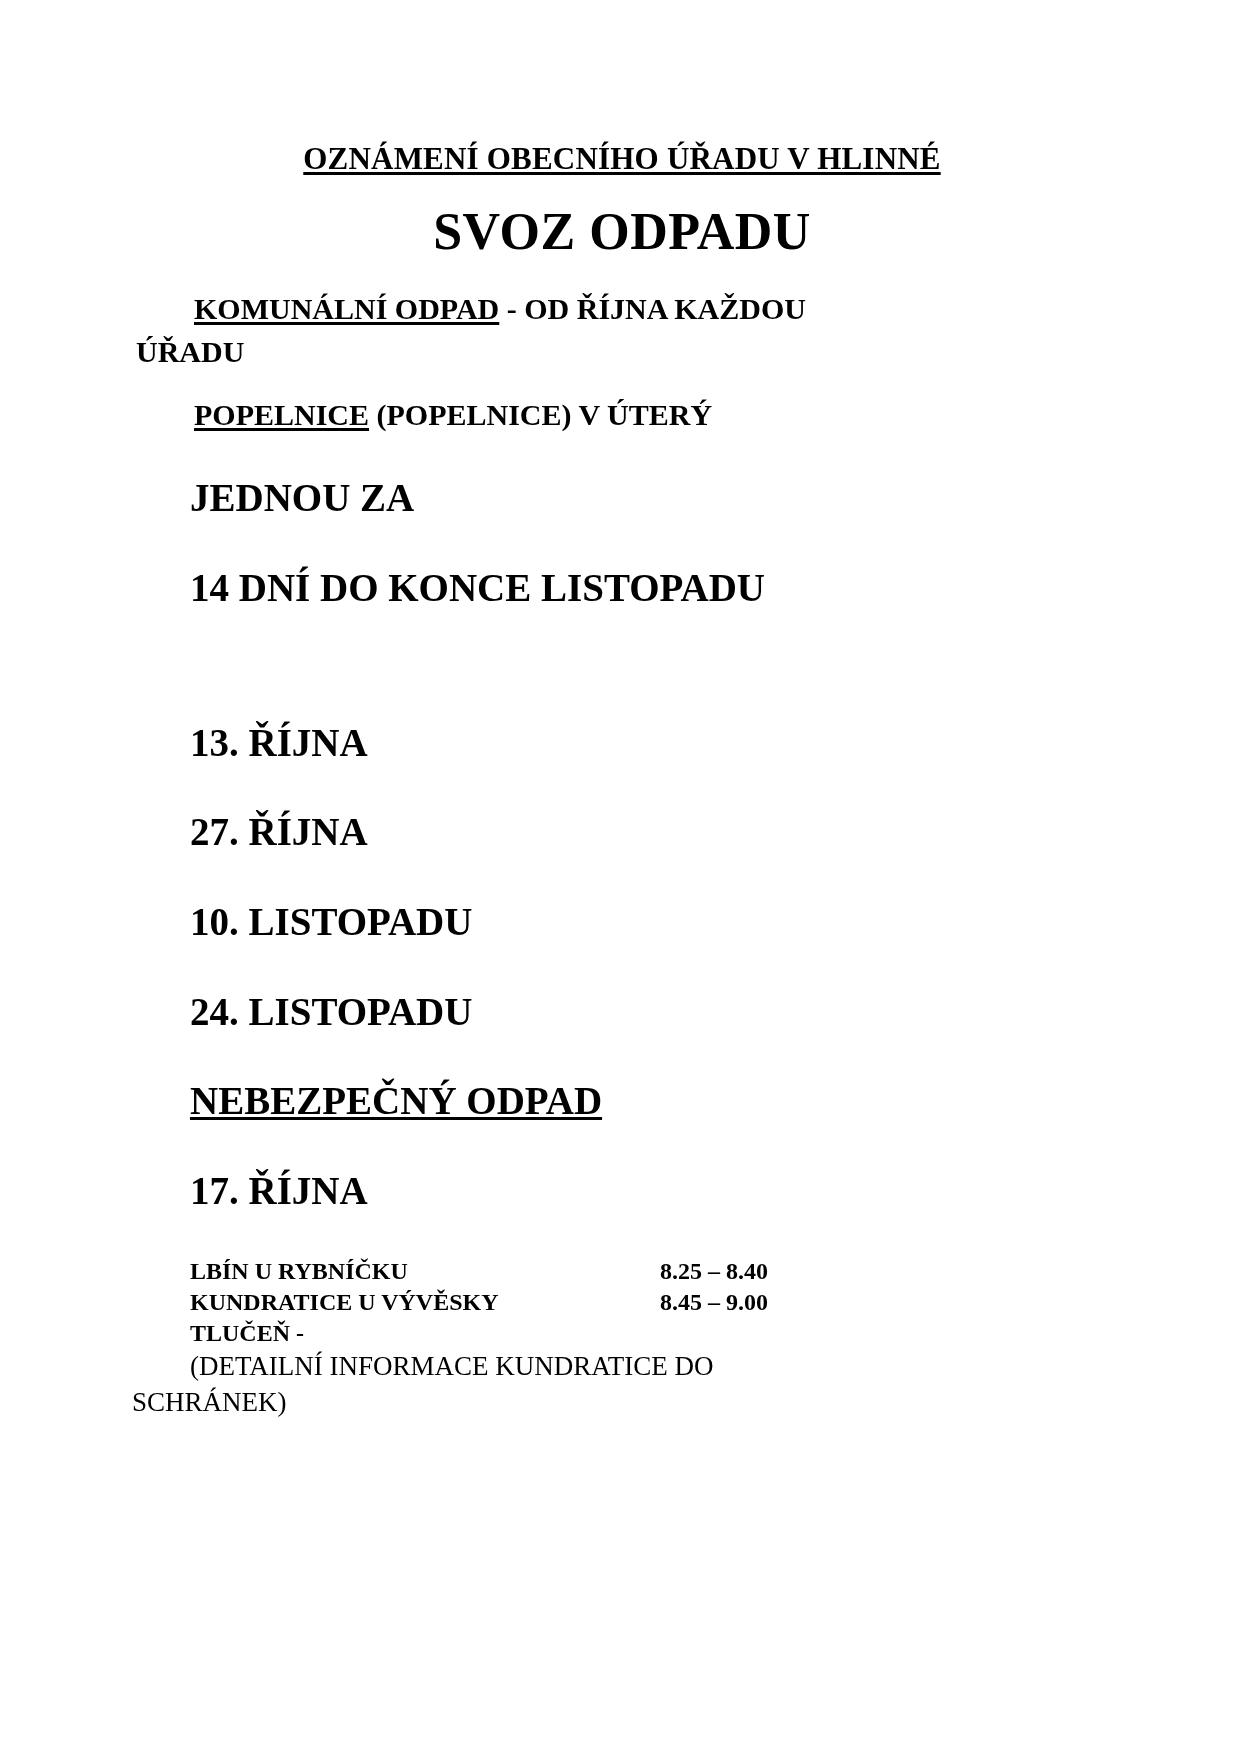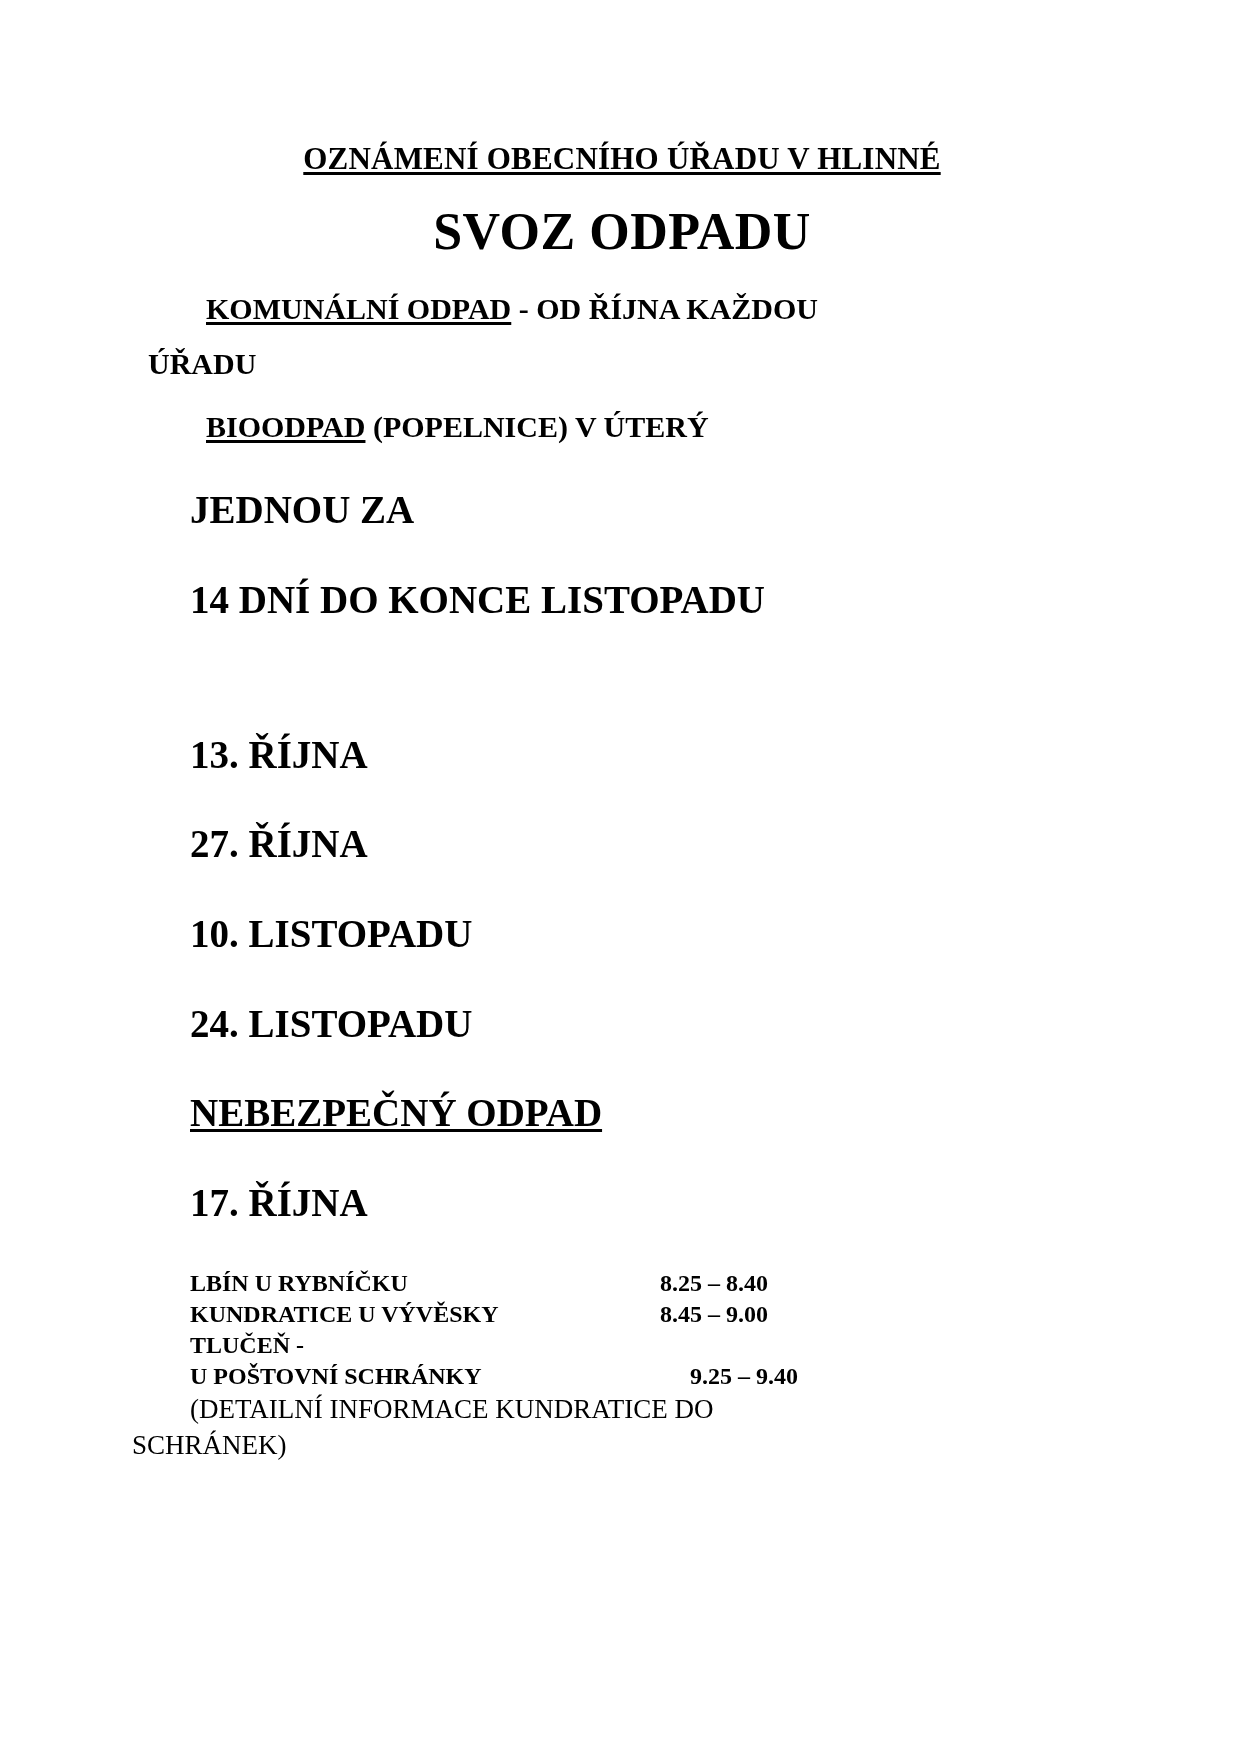--- a/index.html
+++ b/index.html
@@ -51,21 +51,21 @@
     font-size: 52px;
     margin: 22px 0 26px 0;
     line-height: 1.2;
     letter-spacing: 0.5px;
   }
 
   .para {
     font-weight: bold;
     font-size: 30px;
     line-height: 1.30;
-    margin: 16px;
+    margin: 4px;
     text-indent: 0;
   }
   .para.indent {
     text-indent: 58px;
   }
   .block {
     margin-bottom: 24px;
   }
   .ul {
     text-decoration: underline;
@@ -113,21 +113,21 @@
     </div>
 
     <div class="heading-2">SVOZ ODPADU</div>
 
     <div class="block">
       <p class="para indent"><span class="ul">KOMUNÁLNÍ ODPAD</span><span> - OD ŘÍJNA KAŽDOU</span></p>
       <p class="para">ÚŘADU</p>
     </div>
 
     <div class="block">
-      <p class="para indent"><span class="ul">BIOODPAD</span><span> (POPELNICE) V ÚTERÝ</span></p>
+      <p class="para indent"><span class="ul">POPELNICE</span><span> (POPELNICE) V ÚTERÝ</span></p>
       <p class="line pad">JEDNOU ZA</p>
       <p class="line pad">14 DNÍ DO KONCE LISTOPADU</p>
       <div class="gap-md"></div>
       <p class="line pad">13. ŘÍJNA</p>
       <p class="line pad">27. ŘÍJNA</p>
       <p class="line pad">10. LISTOPADU</p>
       <p class="line pad">24. LISTOPADU</p>
     </div>
 
     <div class="block">
@@ -139,23 +139,19 @@
         <span class="time">8.25 – 8.40</span>
       </div>
       <div class="sched-row">
         <span class="place" style="width:470px">KUNDRATICE U VÝVĚSKY</span>
         <span class="time">8.45 – 9.00</span>
       </div>
       <div class="sched-row">
         <span class="place" style="width:470px">TLUČEŇ -</span>
         <span class="time"></span>
       </div>
-      <div class="sched-row">
-        <span class="place" style="width:500px">U POŠTOVNÍ SCHRÁNKY</span>
-        <span class="time">9.25 – 9.40</span>
-      </div>
 
       <p class="note">(DETAILNÍ INFORMACE KUNDRATICE DO</p>
       <p class="note" style="text-indent:0">SCHRÁNEK)</p>
     </div>
 
   </div>
 </div>
 
 </body></html>

